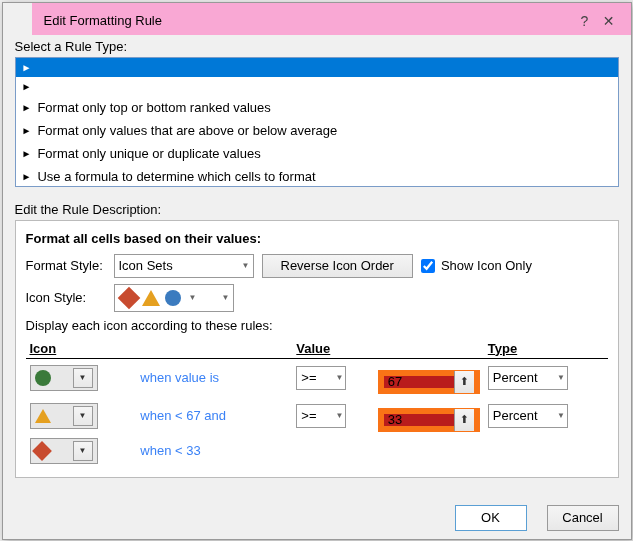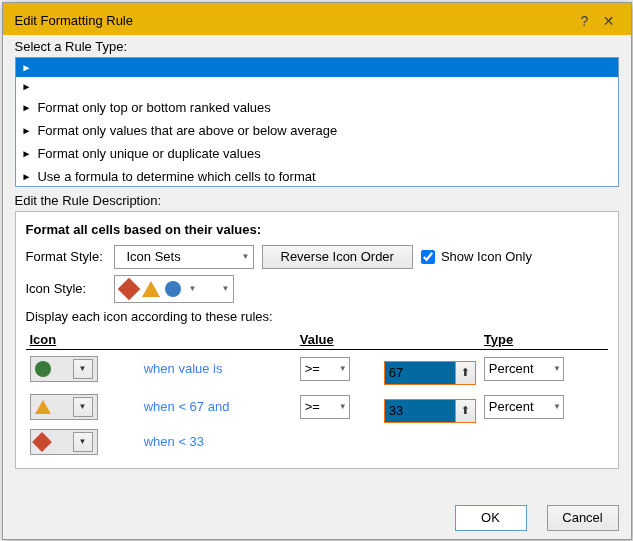--- a/index.html
+++ b/index.html
@@ -17,26 +17,27 @@
     .dialog {
       background: #f0f0f0;
       border: 1px solid #999;
       width: 630px;
       height: 538px;
       display: flex;
       flex-direction: column;
       box-shadow: 2px 2px 8px rgba(0,0,0,0.3);
     }
     .title-bar {
-      background: #eab308;
+      background: #f9a8d4;
       display: flex;
       align-items: center;
       justify-content: space-between;
       padding: 8px 12px 4px 12px;
       border-bottom: none;
+      margin-left: 29px;
     }
     .title-bar-left {
       font-size: 13px;
       font-weight: normal;
       color: #000;
     }
     .title-bar-right {
       display: flex;
       align-items: center;
       gap: 4px;
@@ -51,21 +52,21 @@
       font-size: 14px;
       color: #444;
       background: none;
       border: none;
     }
     .dialog-body {
       padding: 4px 12px 8px 12px;
       flex: 1;
       display: flex;
       flex-direction: column;
-      gap: 6px;
+      gap: 15px;
     }
     .section-label {
       font-size: 13px;
       color: #000;
       margin-bottom: 3px;
     }
     .rule-list-box {
       border: 1px solid #7a9cc8;
       background: #fff;
       height: 130px;
@@ -108,21 +109,21 @@
     .row-label {
       font-size: 13px;
       color: #000;
       min-width: 80px;
     }
     select, .select-box {
       height: 24px;
       font-size: 13px;
       border: 1px solid #999;
       background: #fff;
-      padding: 1px 12px;
+      padding: 1px 4px;
       cursor: pointer;
       appearance: none;
       -webkit-appearance: none;
     }
     .select-wrapper {
       position: relative;
       display: inline-flex;
       align-items: center;
     }
     .select-wrapper::after {
@@ -272,22 +273,22 @@
       font-size: 13px;
       border: 1px solid #999;
       background: #fff;
       padding: 1px 4px;
       appearance: none;
       -webkit-appearance: none;
     }
     .value-input-wrapper {
       display: flex;
       align-items: center;
-      border: 1px solid #f97316;
-      background: #0369a1;
+      border: 6px solid #f97316;
+      background: #b91c1c;
       height: 24px;
       margin-top: 8px;
     }
     .value-input {
       width: 70px;
       height: 22px;
       border: none;
       outline: none;
       font-size: 13px;
       padding: 0 4px;

